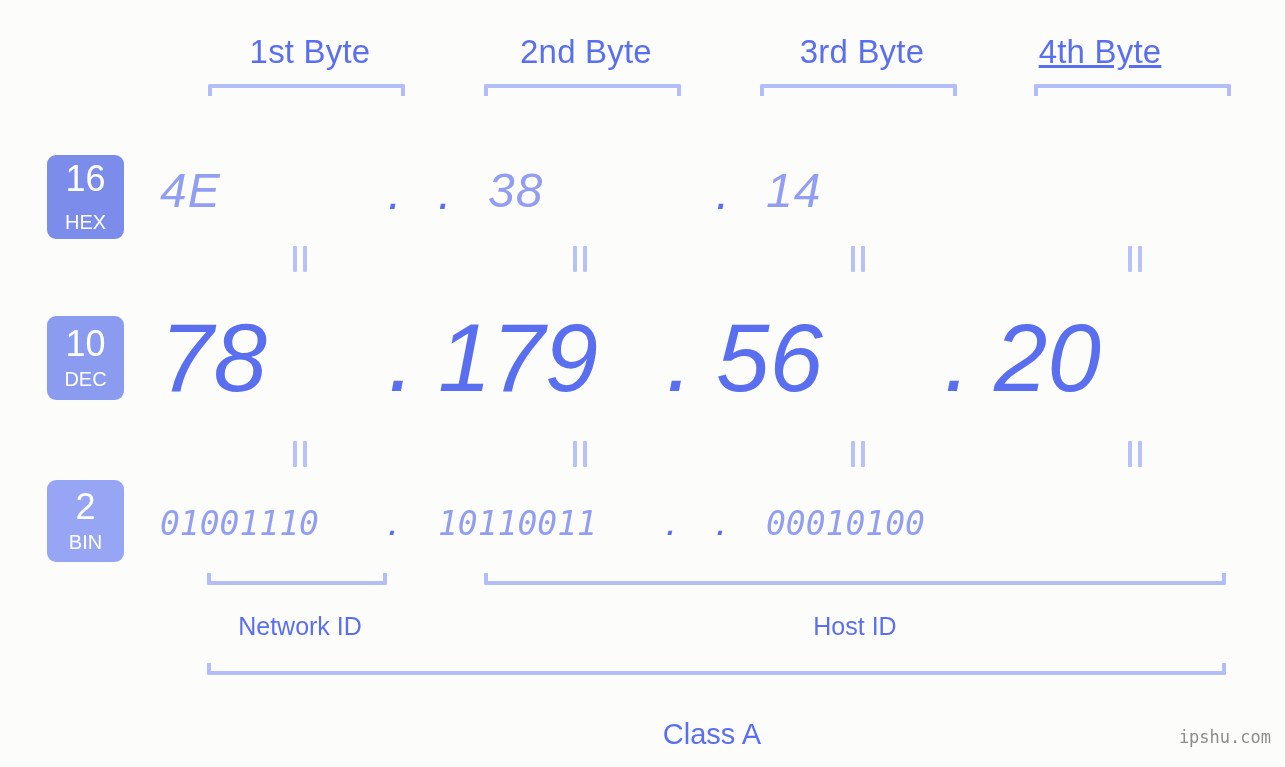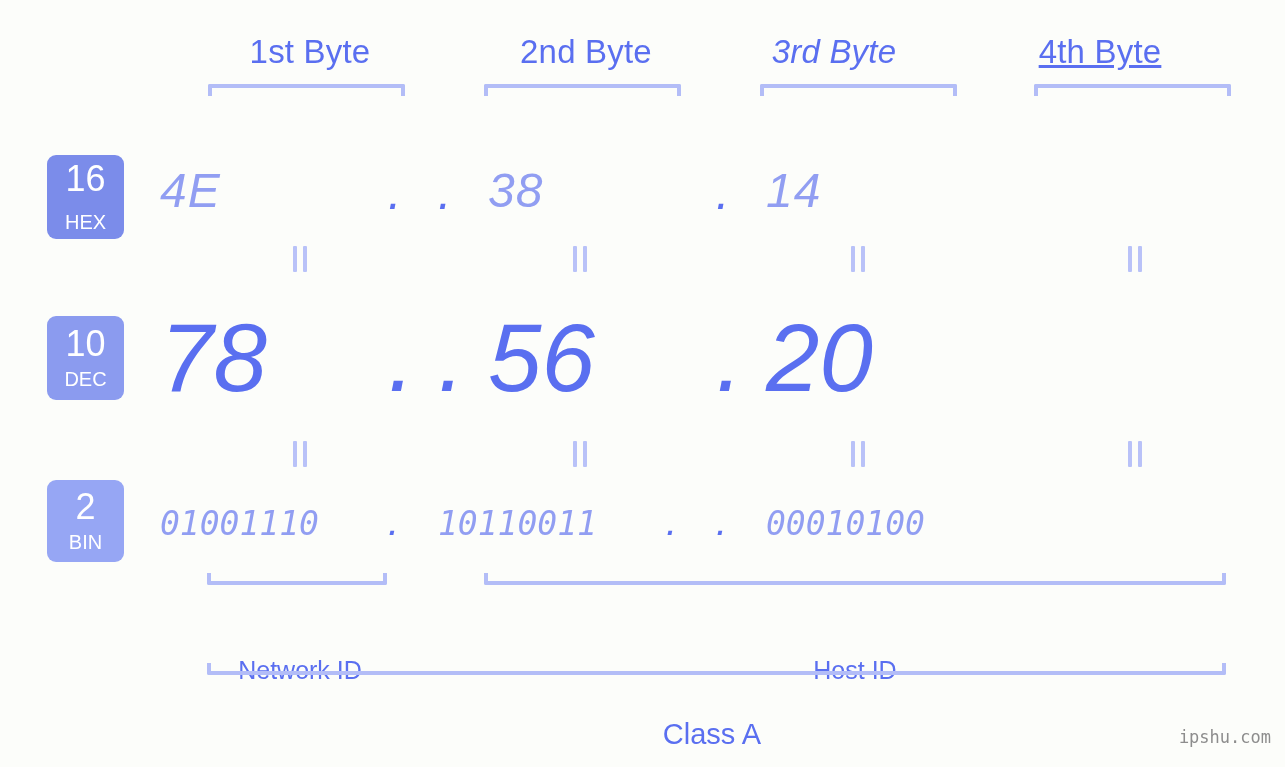--- a/index.html
+++ b/index.html
@@ -164,21 +164,20 @@
   }
 
   
   .section-label {
     position: absolute;
     text-align: center;
     font-size: 25px;
     color: #5a6ff0;
     white-space: nowrap;
     line-height: 30px;
-    margin-top: 44px;
   }
   #class-label {
     position: absolute;
     text-align: center;
     font-size: 29px;
     color: #5a6ff0;
     white-space: nowrap;
     line-height: 36px;
   }
 
@@ -193,21 +192,21 @@
     letter-spacing: 0px;
   }
 </style>
 </head>
 <body>
 
 <div id="stage">
 
   <div class="byte-label" style="left:170px; width:280px;">1st Byte</div>
   <div class="byte-label" style="left:446px; width:280px;">2nd Byte</div>
-  <div class="byte-label" style="left:694px; width:280px;font-style:italic;">3rd Byte</div>
+  <div class="byte-label" style="left:722px; width:280px;">3rd Byte</div>
   <div class="byte-label" style="left:960px; width:280px;text-decoration:underline;">4th Byte</div>
 
   <div class="bracket-down" style="left:208px; top:84px; width:197px;"></div>
   <div class="bracket-down" style="left:484px; top:84px; width:197px;"></div>
   <div class="bracket-down" style="left:760px; top:84px; width:197px;"></div>
   <div class="bracket-down" style="left:1034px; top:84px; width:197px;"></div>
 
   <div class="badge" id="badge-hex">
     <span class="num">16</span>
     <span class="abbr">HEX</span>
@@ -243,20 +242,21 @@
       <i></i>
     </div>
   <div class="eq" style="left:1124px; top:246px;">
       <i></i>
       <i></i>
     </div>
 
   <div class="row" id="row-dec">
     <div class="cell val">78</div>
     <div class="cell dot">.</div>
+    <div class="cell val">179</div>
     <div class="cell dot">.</div>
     <div class="cell val">56</div>
     <div class="cell dot">.</div>
     <div class="cell val">20</div>
   </div>
 
   <div class="eq" style="left:289px; top:441px;">
       <i></i>
       <i></i>
     </div>

